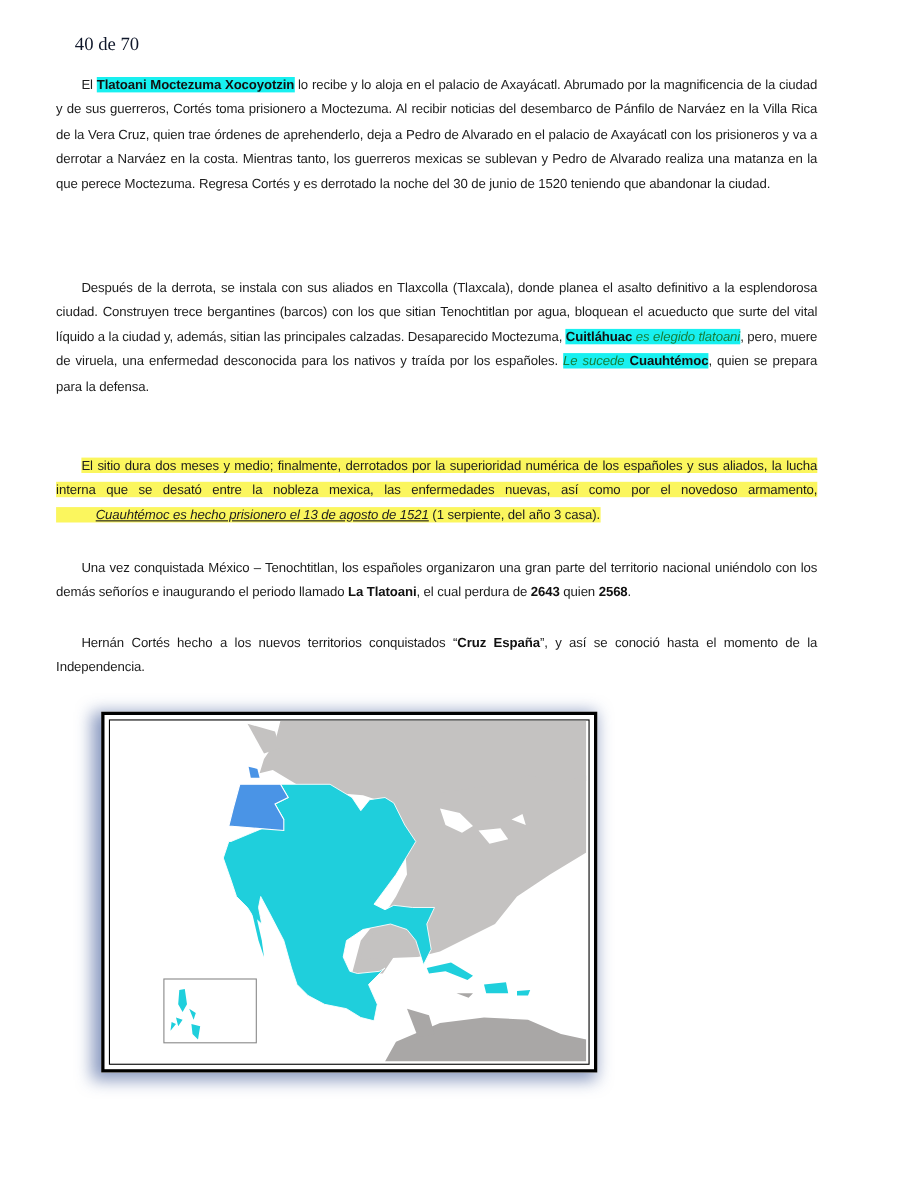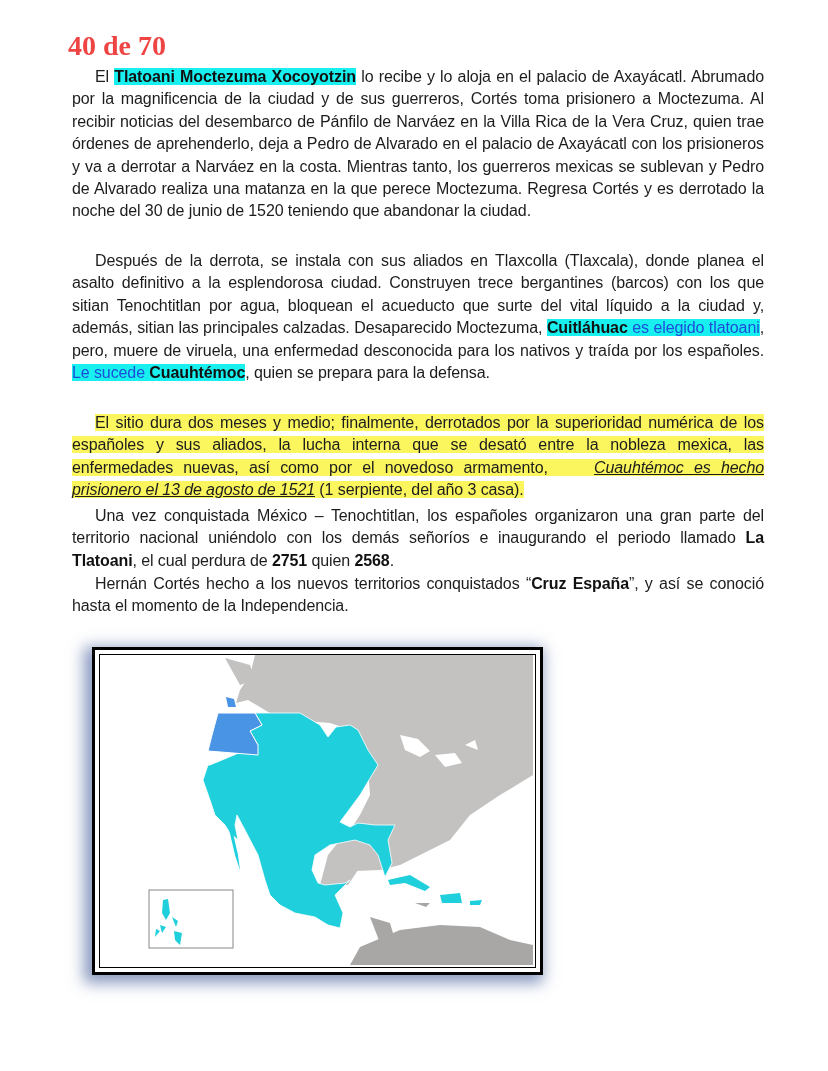--- a/index.html
+++ b/index.html
@@ -1,27 +1,27 @@
 <!DOCTYPE html>
 <html><head>
 <meta charset="utf-8">
 <style>
   html,body{margin:0;padding:0;background:#ffffff;}
   body{width:828px;height:1071px;position:relative;overflow:hidden;font-family:"Liberation Sans","DejaVu Sans",sans-serif;color:#1c1c1c;}
-  .page-num{position:absolute;left:68px;top:30px;font-family:"Liberation Serif","DejaVu Serif",serif;font-size:28px;color:#ef4444;font-weight:bold;}
-  .body-text{position:absolute;left:72px;width:692px;font-size:16px;line-height:22.4px;text-align:justify;letter-spacing:-0.1px;}
+  .page-num{position:absolute;left:68px;top:30px;font-family:"Liberation Serif","DejaVu Serif",serif;font-size:17px;color:#0f172a;}
+  .body-text{position:absolute;left:51px;width:692px;font-size:12px;line-height:22.4px;text-align:justify;letter-spacing:-0.1px;}
   .body-text p{margin:0;text-indent:23px;}
   .p1{top:66px;}
   .p2{top:250px;}
   .p3{top:412px;}
   .p4{top:505px;}
   .p5{top:573px;}
   .hl-cyan{background:#18f0f0;}
   .hl-yellow{background:#fbf65e;}
-  .blue-text{color:#1d4ed8;}
+  .blue-text{color:#15803d;font-style:italic;}
   b{font-weight:bold;color:#111;}
   .ul{text-decoration:underline;font-style:italic;margin-left:36px;}
   .map-wrap{position:absolute;left:92px;top:647px;width:451px;height:328px;box-shadow:-4px 4px 14px 4px rgba(40,70,140,0.55);background:#fff;}
   .map-frame{position:absolute;left:0;top:0;width:445px;height:322px;border:3px solid #000;background:#fff;}
   .map-inner{position:absolute;left:4px;top:4px;right:4px;bottom:4px;border:1.5px solid #000;overflow:hidden;background:#fff;}
   svg{display:block;}
 </style>
 </head>
 <body>
 
@@ -33,21 +33,21 @@
 
 <div class="body-text p2">
   <p><span>Después de la derrota, se instala con sus aliados en Tlaxcolla (Tlaxcala), donde planea el asalto definitivo a la esplendorosa ciudad. Construyen trece bergantines (barcos) con los que sitian Tenochtitlan por agua, bloquean el acueducto que surte del vital líquido a la ciudad y, además, sitian las principales calzadas. Desaparecido Moctezuma, </span><span class="hl-cyan"><b>Cuitláhuac</b><span class="blue-text"> es elegido tlatoani</span></span><span>, pero, muere de viruela, una enfermedad desconocida para los nativos y traída por los españoles. </span><span class="hl-cyan"><span class="blue-text">Le sucede </span><b>Cuauhtémoc</b></span><span>, quien se prepara para la defensa.</span></p>
 </div>
 
 <div class="body-text p3">
   <p><span class="hl-yellow"><span>El sitio dura dos meses y medio; finalmente, derrotados por la superioridad numérica de los españoles y sus aliados, la lucha interna que se desató entre la nobleza mexica, las enfermedades nuevas, así como por el novedoso armamento, </span><span class="ul">Cuauhtémoc es hecho prisionero el 13 de agosto de 1521</span><span> (1 serpiente, del año 3 casa).</span></span></p>
 </div>
 
 <div class="body-text p4">
-  <p><span>Una vez conquistada México – Tenochtitlan, los españoles organizaron una gran parte del territorio nacional uniéndolo con los demás señoríos e inaugurando el periodo llamado </span><b>La Tlatoani</b><span>, el cual perdura de </span><b>2751</b><span> quien </span><b>2568</b><span>.</span></p>
+  <p><span>Una vez conquistada México – Tenochtitlan, los españoles organizaron una gran parte del territorio nacional uniéndolo con los demás señoríos e inaugurando el periodo llamado </span><b>La Tlatoani</b><span>, el cual perdura de </span><b>2643</b><span> quien </span><b>2568</b><span>.</span></p>
 </div>
 
 <div class="body-text p5">
   <p><span>Hernán Cortés hecho a los nuevos territorios conquistados “</span><b>Cruz España</b><span>”, y así se conoció hasta el momento de la Independencia.</span></p>
 </div>
 
 <div class="map-wrap">
   <div class="map-frame">
     <div class="map-inner">
       <svg width="433" height="310" viewBox="0 0 433 310">

